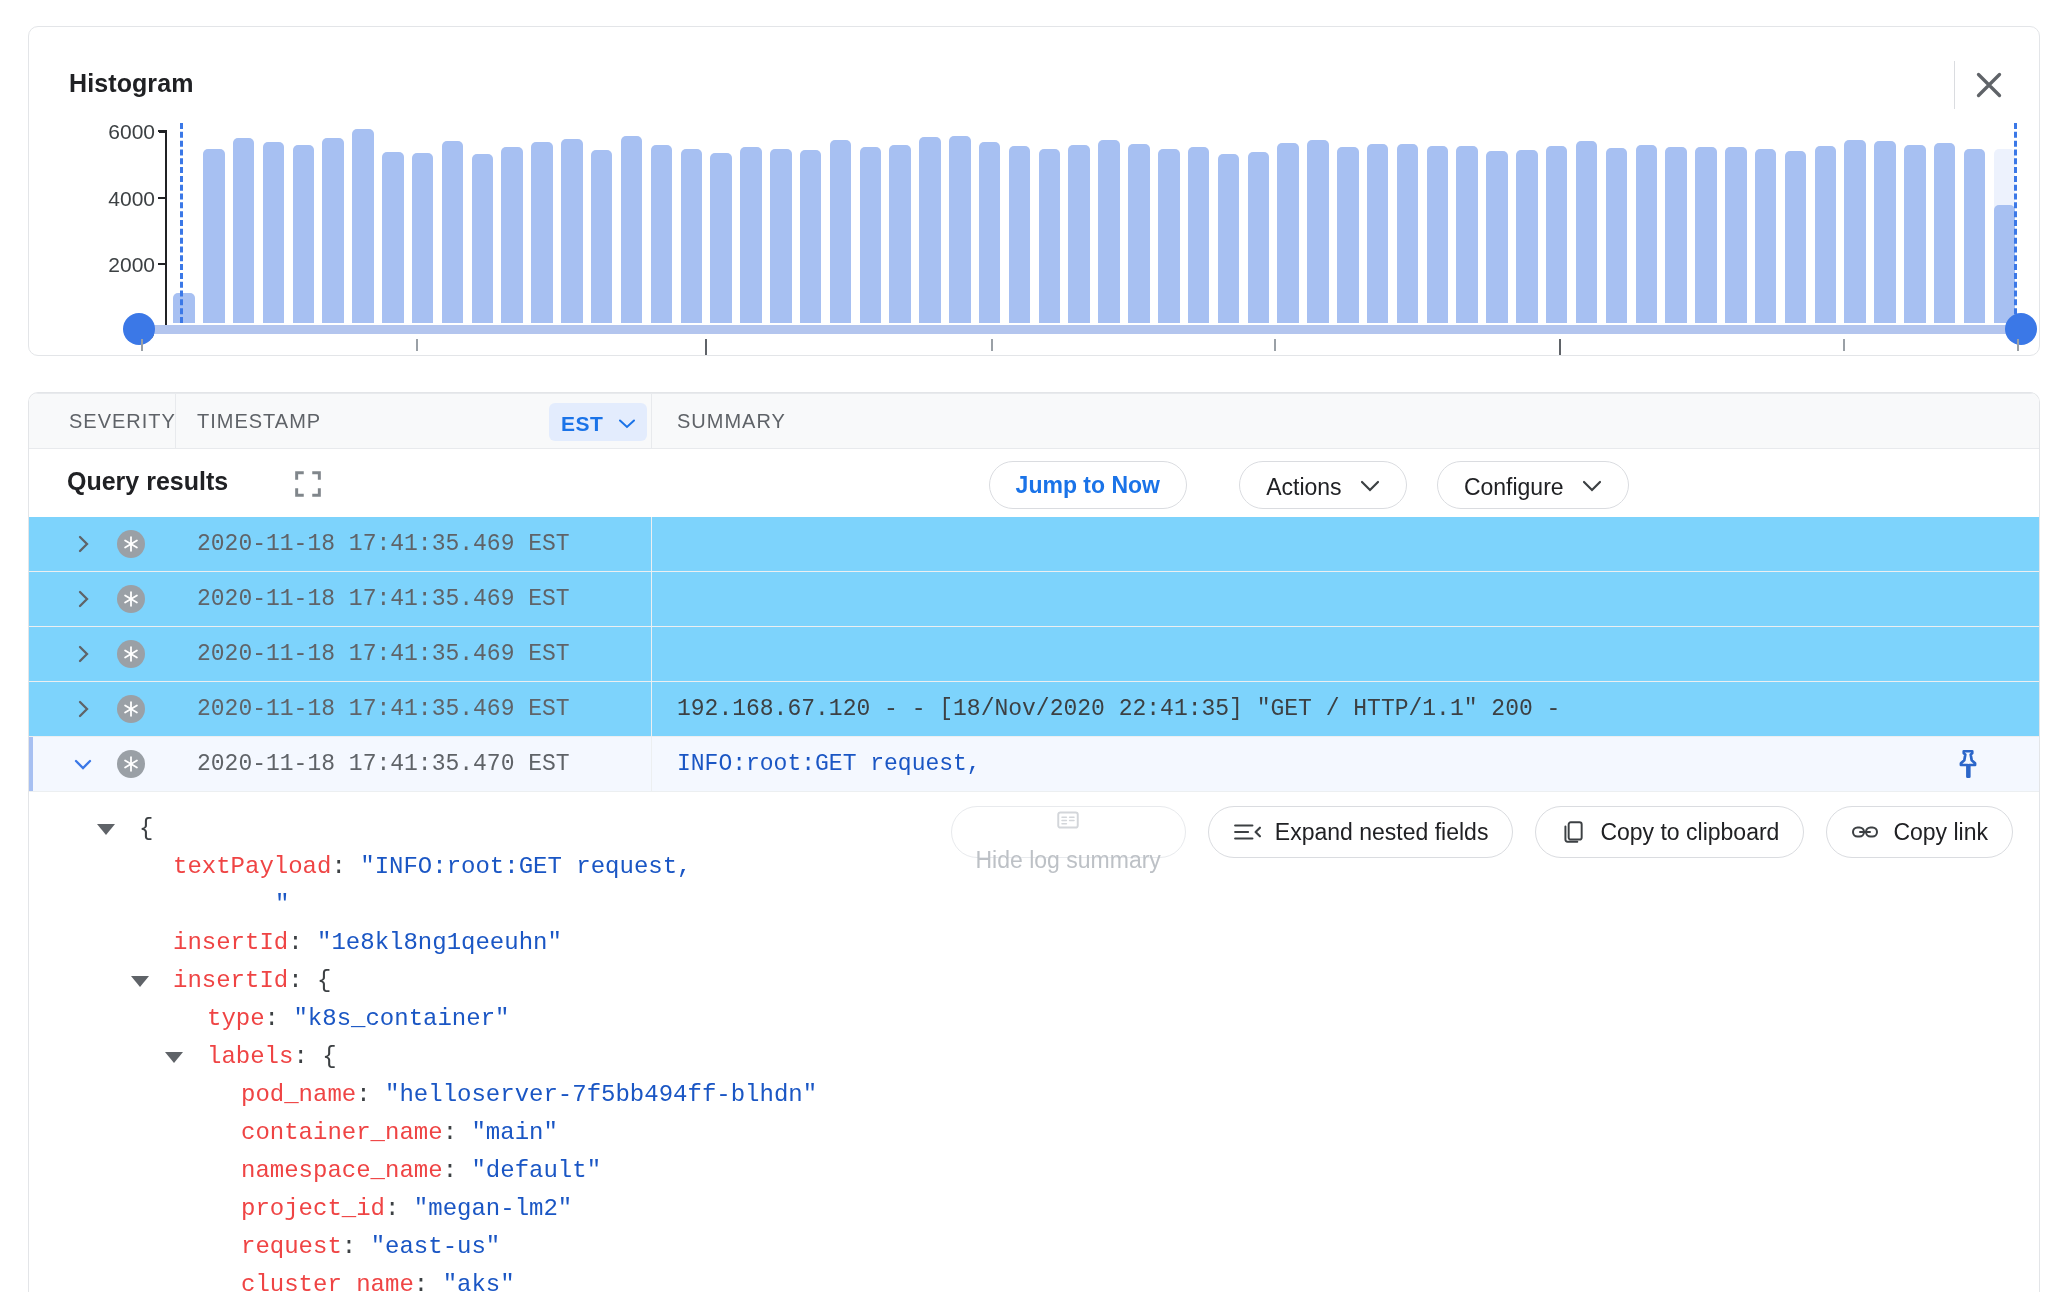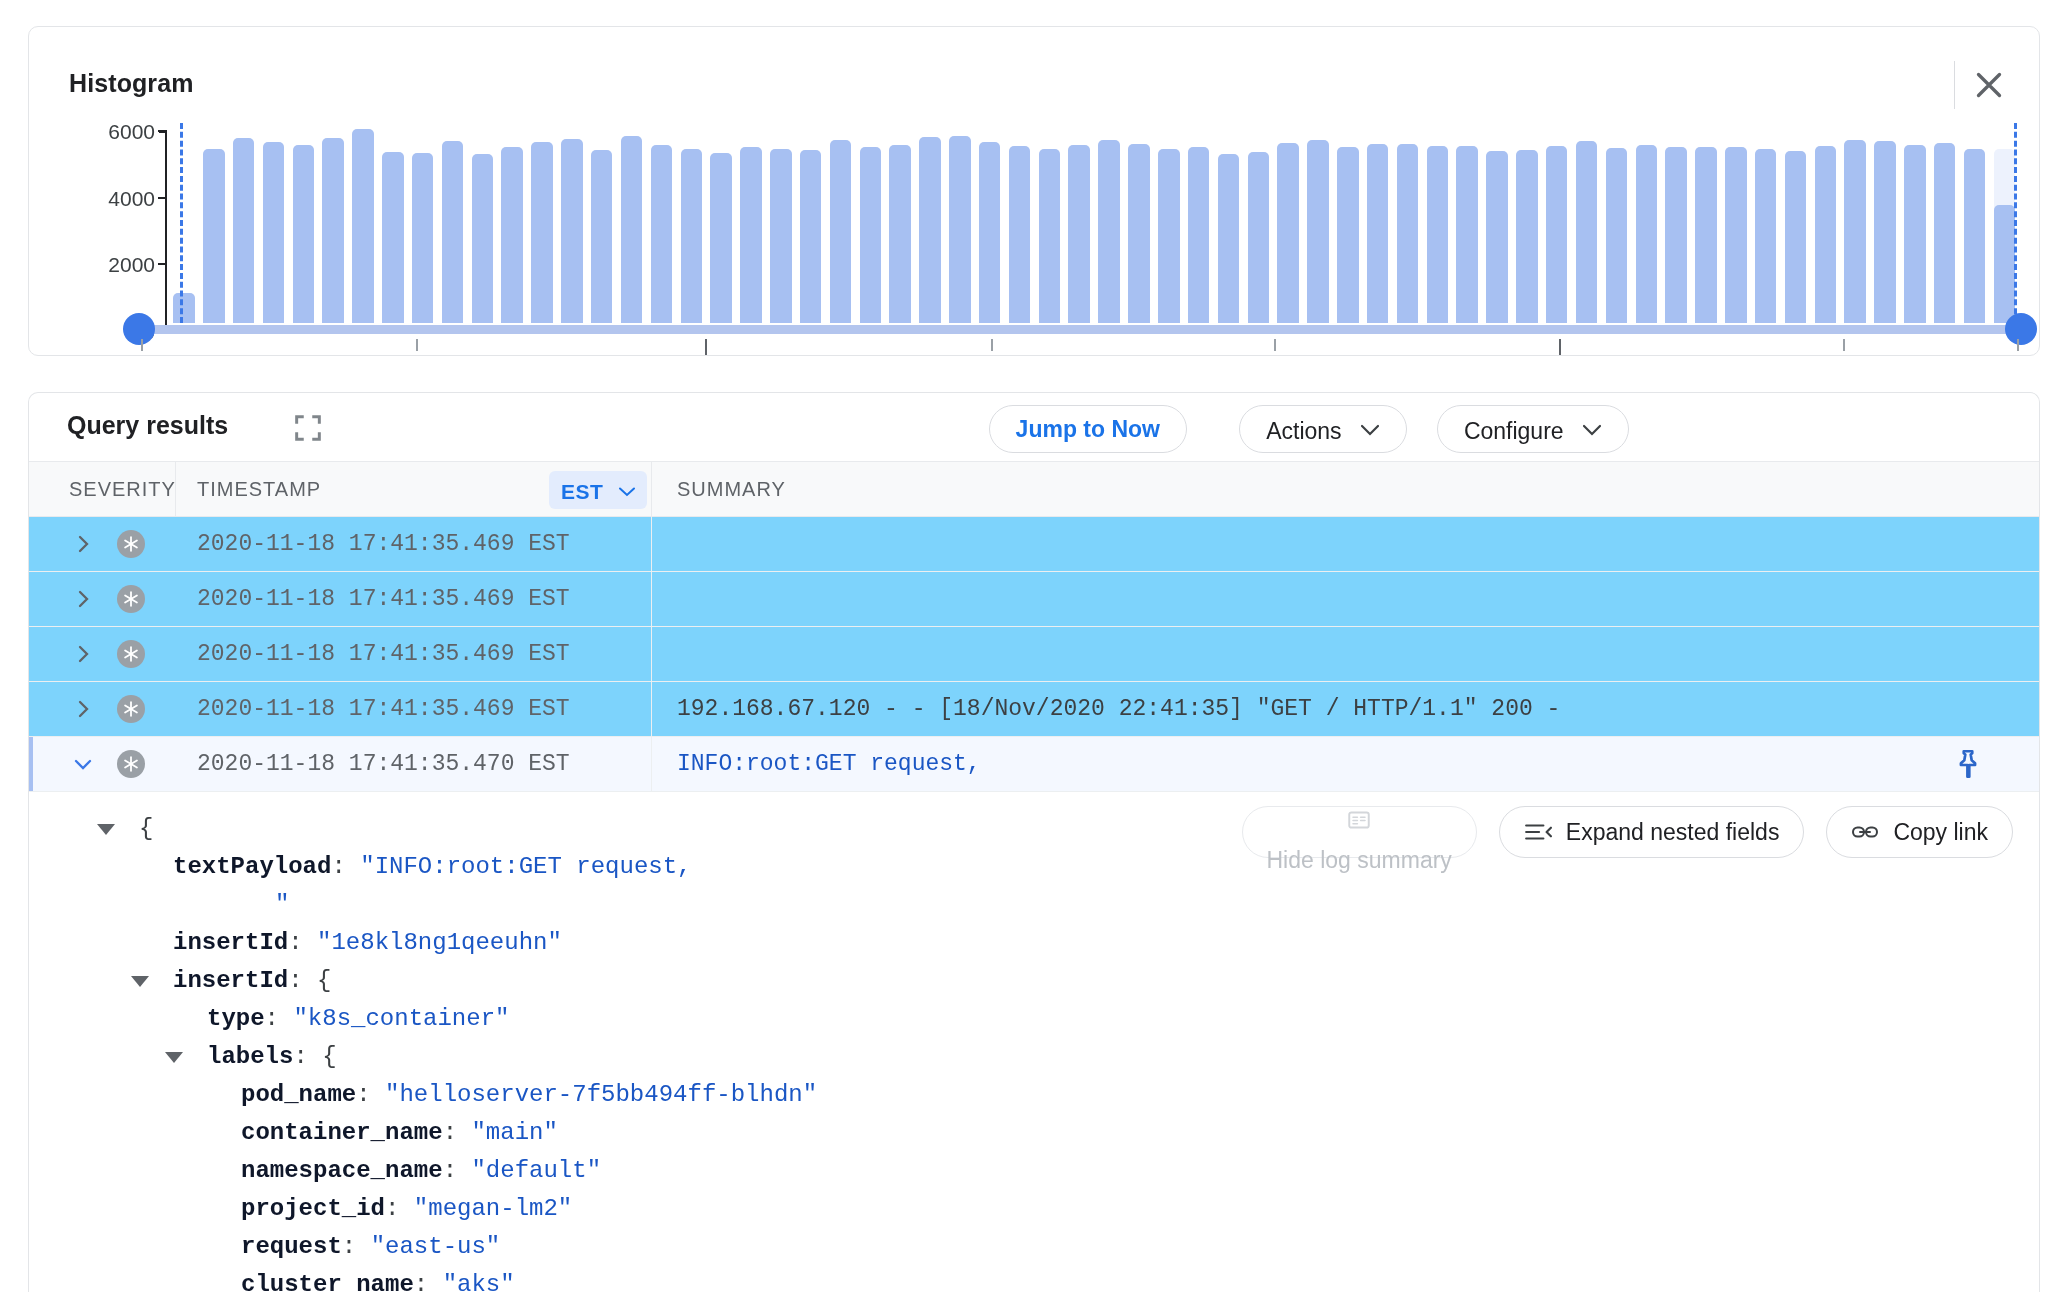--- a/index.html
+++ b/index.html
@@ -224,21 +224,21 @@
   .jline {
     position:relative; height:38px; line-height:38px;
     font-size:24px; color:#3c4043; white-space:pre;
   }
   .jcaret {
     position:absolute; width:0; height:0;
     border-left:9px solid transparent; border-right:9px solid transparent;
     border-top:11px solid #5f6368;
     top:14px;
   }
-  .jkey { color:#0f172a;font-weight:bold; }
+  .jkey { color:#ef4444; }
   .jval { color:#1a56c4; }
   .jpunct { color:#3c4043; }
 </style>
 </head>
 <body>
 
 <div class="page">
 
   <div class="card" id="histogram-panel">
 
@@ -597,65 +597,65 @@
       <div class="x-tick major" style="left:1420px;"></div>
       <div class="x-tick" style="left:1704px;"></div>
       <div class="x-tick" style="left:1878px;"></div>
 
       <div class="time-chip" style="left:122px;">Nov 18, 4:41 PM</div>
       <div class="time-chip" style="left:1760px;">Nov 18, 5:42 PM</div>
     </div>
   </div>
 
   <div class="card" id="results-panel">
-
-    <div id="results-header">
-      <div id="results-title">Query results</div>
-
-      <button id="expand-icon-btn" aria-label="Expand">
-        <svg width="34" height="34" viewBox="0 0 24 24">
-          <path d="M4 9V4h5 M15 4h5v5 M20 15v5h-5 M9 20H4v-5" stroke="#80868b" stroke-width="2.1" fill="none" stroke-linecap="butt"></path>
-        </svg>
-      </button>
-
-      <button class="hdr-btn" id="jump-now">Jump to Now</button>
-
-      <button class="hdr-btn" id="actions-btn">
-        <span>Actions</span>
-        <span class="chev">
-          <svg width="20" height="13" viewBox="0 0 20 13">
-              <path d="M2 2 L10 10 L18 2" stroke="#3c4043" stroke-width="2.2" fill="none" stroke-linecap="round"></path>
-            </svg>
-        </span>
-      </button>
-
-      <button class="hdr-btn" id="configure-btn">
-        <span>Configure</span>
-        <span class="chev">
-          <svg width="20" height="13" viewBox="0 0 20 13">
-              <path d="M2 2 L10 10 L18 2" stroke="#3c4043" stroke-width="2.2" fill="none" stroke-linecap="round"></path>
-            </svg>
-        </span>
-      </button>
-    </div>
 
     <div id="table-head">
       <div class="th" id="th-sev">SEVERITY</div>
       <div class="col-sep" style="left:146px;"></div>
       <div class="th" id="th-ts">TIMESTAMP</div>
       <div id="est-chip">
         <span>EST</span>
         <span style="display:inline-block;margin-left:9px;vertical-align:2px;">
           <svg width="16" height="10" viewBox="0 0 16 10">
               <path d="M1 1.5 L8 8 L15 1.5" stroke="#1a73e8" stroke-width="2" fill="none" stroke-linecap="round"></path>
             </svg>
         </span>
       </div>
       <div class="col-sep" style="left:622px;"></div>
       <div class="th" id="th-sum">SUMMARY</div>
+    </div>
+
+    <div id="results-header">
+      <div id="results-title">Query results</div>
+
+      <button id="expand-icon-btn" aria-label="Expand">
+        <svg width="34" height="34" viewBox="0 0 24 24">
+          <path d="M4 9V4h5 M15 4h5v5 M20 15v5h-5 M9 20H4v-5" stroke="#80868b" stroke-width="2.1" fill="none" stroke-linecap="butt"></path>
+        </svg>
+      </button>
+
+      <button class="hdr-btn" id="jump-now">Jump to Now</button>
+
+      <button class="hdr-btn" id="actions-btn">
+        <span>Actions</span>
+        <span class="chev">
+          <svg width="20" height="13" viewBox="0 0 20 13">
+              <path d="M2 2 L10 10 L18 2" stroke="#3c4043" stroke-width="2.2" fill="none" stroke-linecap="round"></path>
+            </svg>
+        </span>
+      </button>
+
+      <button class="hdr-btn" id="configure-btn">
+        <span>Configure</span>
+        <span class="chev">
+          <svg width="20" height="13" viewBox="0 0 20 13">
+              <path d="M2 2 L10 10 L18 2" stroke="#3c4043" stroke-width="2.2" fill="none" stroke-linecap="round"></path>
+            </svg>
+        </span>
+      </button>
     </div>
 
     <div id="rows">
         <div class="log-row">
           <span class="row-caret"><svg width="24" height="24" viewBox="0 0 24 24">
               <path d="M9 5 L16 12 L9 19" stroke="#5f6368" stroke-width="2.3" fill="none" stroke-linecap="round"></path>
             </svg></span>
           <span class="sev-dot">
             <svg width="18" height="18" viewBox="0 0 18 18">
               <g stroke="#ffffff" stroke-width="1.8" stroke-linecap="round">
@@ -754,20 +754,29 @@
             <span style="display: flex; color: rgb(60, 64, 67);">
               <svg width="28" height="22" viewBox="0 0 26 20">
                 <path d="M2 4h16M2 10h12M2 16h16" stroke="currentColor" stroke-width="2" stroke-linecap="round"></path>
                 <path d="M25 6 L21 10 L25 14" stroke="currentColor" stroke-width="2" fill="none" stroke-linecap="round" stroke-linejoin="round"></path>
               </svg>
             </span>
             <span>Expand nested fields</span>
           </button>
           <button class="d-btn">
             <span style="display: flex; color: rgb(60, 64, 67);">
+              <svg width="26" height="26" viewBox="0 0 24 24">
+                <rect x="8" y="3" width="12" height="16" rx="2" fill="none" stroke="currentColor" stroke-width="1.8"></rect>
+                <path d="M5 7v12a2 2 0 0 0 2 2h9" fill="none" stroke="currentColor" stroke-width="1.8" stroke-linecap="round"></path>
+              </svg>
+            </span>
+            <span>Copy to clipboard</span>
+          </button>
+          <button class="d-btn">
+            <span style="display: flex; color: rgb(60, 64, 67);">
               <svg width="28" height="20" viewBox="0 0 28 20">
                 <rect x="2" y="5.5" width="11" height="9" rx="4.5" fill="none" stroke="currentColor" stroke-width="2"></rect>
                 <rect x="15" y="5.5" width="11" height="9" rx="4.5" fill="none" stroke="currentColor" stroke-width="2"></rect>
                 <path d="M9 10h10" stroke="currentColor" stroke-width="2" stroke-linecap="round"></path>
               </svg>
             </span>
             <span>Copy link</span>
           </button>
         </div>
       <div class="json" id="json-block">

